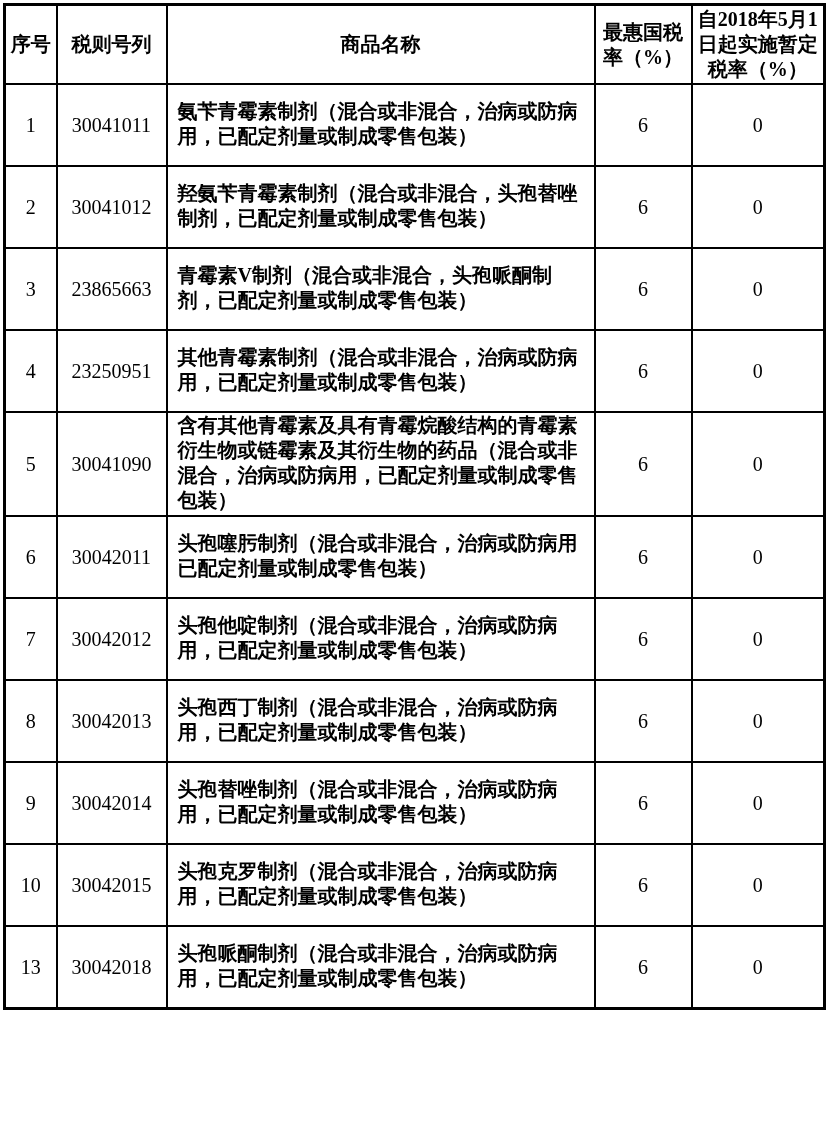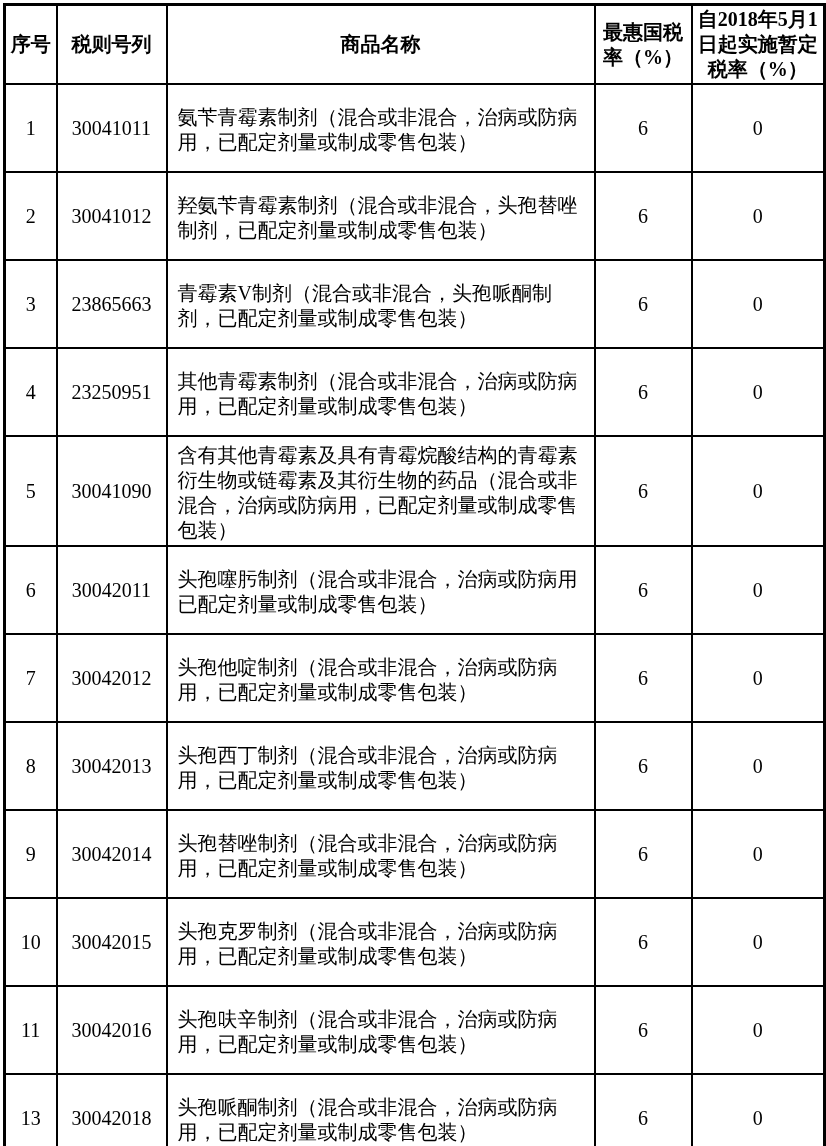--- a/index.html
+++ b/index.html
@@ -43,21 +43,22 @@
     text-align: center;
     padding: 1px 2px;
   }
   tbody td {
     height: 78px;
     text-align: center;
     padding: 1px 2px;
   }
   tbody td.name {
     text-align: left;
-    padding: 6px 6px 2px 10px;
+    padding: 0 6px 2px 10px;
+    font-weight: bold;
   }
 </style>
 </head>
 <body>
 
 <div class="page">
   <table class="tariff">
     <colgroup>
       <col class="c-serial">
       <col class="c-code">
@@ -139,27 +140,20 @@
     <td class="prov">0</td>
   </tr>
         <tr>
     <td class="serial">10</td>
     <td class="code">30042015</td>
     <td class="name">头孢克罗制剂（混合或非混合，治病或防病用，已配定剂量或制成零售包装）</td>
     <td class="mfn">6</td>
     <td class="prov">0</td>
   </tr>
         <tr>
-    <td class="serial">11</td>
-    <td class="code">30042016</td>
-    <td class="name">头孢呋辛制剂（混合或非混合，治病或防病用，已配定剂量或制成零售包装）</td>
-    <td class="mfn">6</td>
-    <td class="prov">0</td>
-  </tr>
-        <tr>
     <td class="serial">13</td>
     <td class="code">30042018</td>
     <td class="name">头孢哌酮制剂（混合或非混合，治病或防病用，已配定剂量或制成零售包装）</td>
     <td class="mfn">6</td>
     <td class="prov">0</td>
   </tr>
       </tbody>
   </table>
 </div>
 

